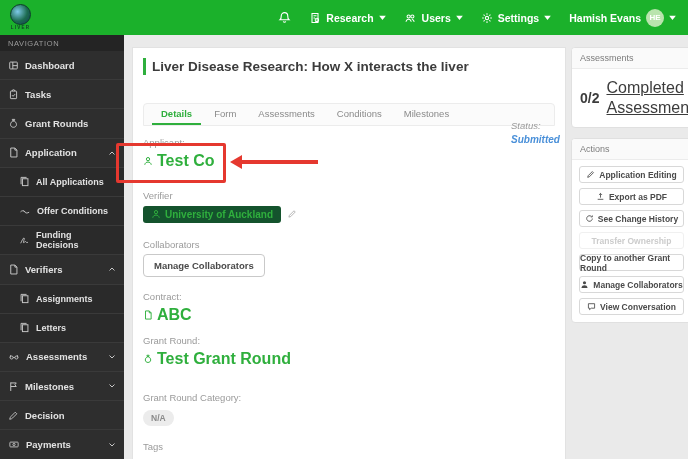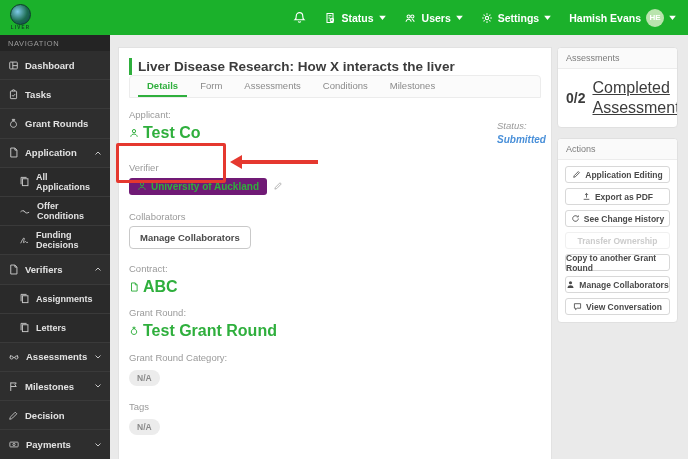--- a/index.html
+++ b/index.html
@@ -13,44 +13,44 @@
   .logo-text { font-size:4.5px; font-weight:bold; color:#123a2a; letter-spacing:1.2px; margin-top:1px; }
   .topnav { display:flex; align-items:center; gap:18px; color:#fff; font-size:10.5px; font-weight:bold; }
   .topnav .item { display:flex; align-items:center; gap:5px; cursor:pointer; }
   .i { display:inline-flex; }
   .i svg { display:block; }
   .caret { width:7px; height:5px; }
   .avatar { width:18px; height:18px; border-radius:50%; background:#b9e4ae; color:#ffffff; font-size:8px; font-weight:bold; display:flex; align-items:center; justify-content:center; }
 
   
   .body { display:flex; height:424px; }
-  .sidebar { width:110px; background:#2e2e2e; flex:none; }
+  .sidebar { width:124px; background:#2e2e2e; flex:none; }
   .nav-header { background:#242424; color:#9b9b9b; font-size:7.5px; letter-spacing:.6px; padding:4px 8px 3px; }
   .side-item { height:29.2px; display:flex; align-items:center; gap:6px; padding:0 8px; border-bottom:1px solid #3a3a3a; color:#e2e2e2; font-size:9.5px; font-weight:bold; cursor:pointer; }
   .side-item .i { color:#c7c7c7; }
   .side-item.sub { padding-left:19px; background:#2a2a2a; font-size:9px; }
   .chev { margin-left:auto; color:#a7a7a7; }
 
   .main { flex:1; display:flex; align-items:stretch; background:#eaeaea; }
 
   
   .card { position:relative; width:434px; flex:none; margin:12px 0 0 8px; background:#fff; border:1px solid #e2e2e2; border-bottom:none; padding:10px 10px 0 10px; }
   .title-row { display:flex; align-items:center; gap:6px; }
   .accent { width:3px; height:17px; background:#2FAF3D; flex:none; }
   .page-title { font-size:13.5px; font-weight:bold; color:#3c3c3c; }
-  .tabbar { margin-top:0; background:#fbfbfb; border:1px solid #ececec; border-radius:4px 4px 0 0; display:flex; gap:4px; padding:0 8px; height:23px; align-items:stretch; }
+  .tabbar { margin-top:28px; background:#fbfbfb; border:1px solid #ececec; border-radius:4px 4px 0 0; display:flex; gap:4px; padding:0 8px; height:23px; align-items:stretch; }
   .tab { display:flex; align-items:center; padding:0 9px; font-size:9.5px; color:#8a8a8a; cursor:pointer; border-bottom:2px solid transparent; }
   .tab.active { color:#2FAF3D; font-weight:bold; border-bottom-color:#2FAF3D; }
 
   .fields { margin-top:8px; }
   .field { margin-top:11px; }
   .field-label { font-size:9.5px; color:#9a9a9a; margin-bottom:4px; }
   .link { display:inline-flex; align-items:center; gap:4px; color:#2FAF3D; font-size:16px; font-weight:bold; cursor:pointer; }
   .link .i { color:#2FAF3D; }
-  .badge-green { display:inline-flex; align-items:center; gap:4px; background:#701a75; color:#2FAF3D; font-size:10px; font-weight:bold; padding:3px 8px; border-radius:3px; cursor:pointer;text-align:center; }
+  .badge-green { display:inline-flex; align-items:center; gap:4px; background:#14532d; color:#2FAF3D; font-size:10px; font-weight:bold; padding:3px 8px; border-radius:3px; cursor:pointer;text-align:center; }
   .pencil-btn { color:#ababab; margin-left:6px; cursor:pointer; }
   .btn-plain { display:inline-block; background:#fff; border:1px solid #c9c9c9; border-radius:4px; padding:5px 10px; font-size:9.5px; font-weight:bold; color:#4a4a4a; cursor:pointer; }
   .pill-gray { display:inline-block; background:#ececec; color:#8a8a8a; font-size:8.5px; font-weight:bold; padding:3px 8px; border-radius:9px; }
   .status-block { position:absolute; left:378px; top:72px;font-style:italic; }
   .status-label { font-size:9.5px; color:#9a9a9a; margin-bottom:3px; }
   .status-value { font-size:10px; font-weight:bold; color:#4A90D9; cursor:pointer; }
   .vblock { margin-bottom:16px; }
 
   
   .rightcol { width:121px; flex:none; margin:12px 0 0 5px; }
@@ -92,21 +92,21 @@
       </span>
       <span class="item">
         <span class="i">
           <svg width="12" height="12" viewBox="0 0 16 16" fill="none" stroke="#fff" stroke-width="1.4">
               <path d="M4 2h8v12H4z"></path>
               <path d="M6 5h4M6 8h2"></path>
               <circle cx="10.5" cy="10.5" r="2.3"></circle>
               <path d="M10.5 9.5v1l.8.6"></path>
             </svg>
         </span>
-        <span>Status</span>
+        <span>Research</span>
         <span class="i caret">
           <svg width="7" height="5" viewBox="0 0 8 6" fill="#fff">
               <path d="M0 1h8L4 6z"></path>
             </svg>
         </span>
       </span>
       <span class="item">
         <span class="i">
           <svg width="13" height="12" viewBox="0 0 16 16" fill="none" stroke="#fff" stroke-width="1.4">
               <circle cx="5.5" cy="6" r="2.1"></circle>
@@ -396,21 +396,21 @@
               <span class="i">
                   <svg width="10" height="10" viewBox="0 0 16 16" fill="none" stroke="currentColor" stroke-width="1.5">
                     <path d="M6.2 2h3.6L8.8 4.2H7.2z"></path>
                     <path d="M8 4.2c2.8.6 4.3 2.8 4.3 5.4 0 2.4-1.9 3.9-4.3 3.9s-4.3-1.5-4.3-3.9C3.7 7 5.2 4.8 8 4.2z"></path>
                   </svg>
                 </span>
               <span>Test Grant Round</span>
             </span>
           </div>
 
-          <div class="field" style="margin-top:12px;">
+          <div class="field" style="margin-top:24px;">
             <div class="field-label">Grant Round Category:</div>
             <span class="pill-gray">N/A</span>
           </div>
 
           <div class="field" style="margin-top:15px;">
             <div class="field-label">Tags</div>
             <span class="pill-gray">N/A</span>
           </div>
 
         </div>

